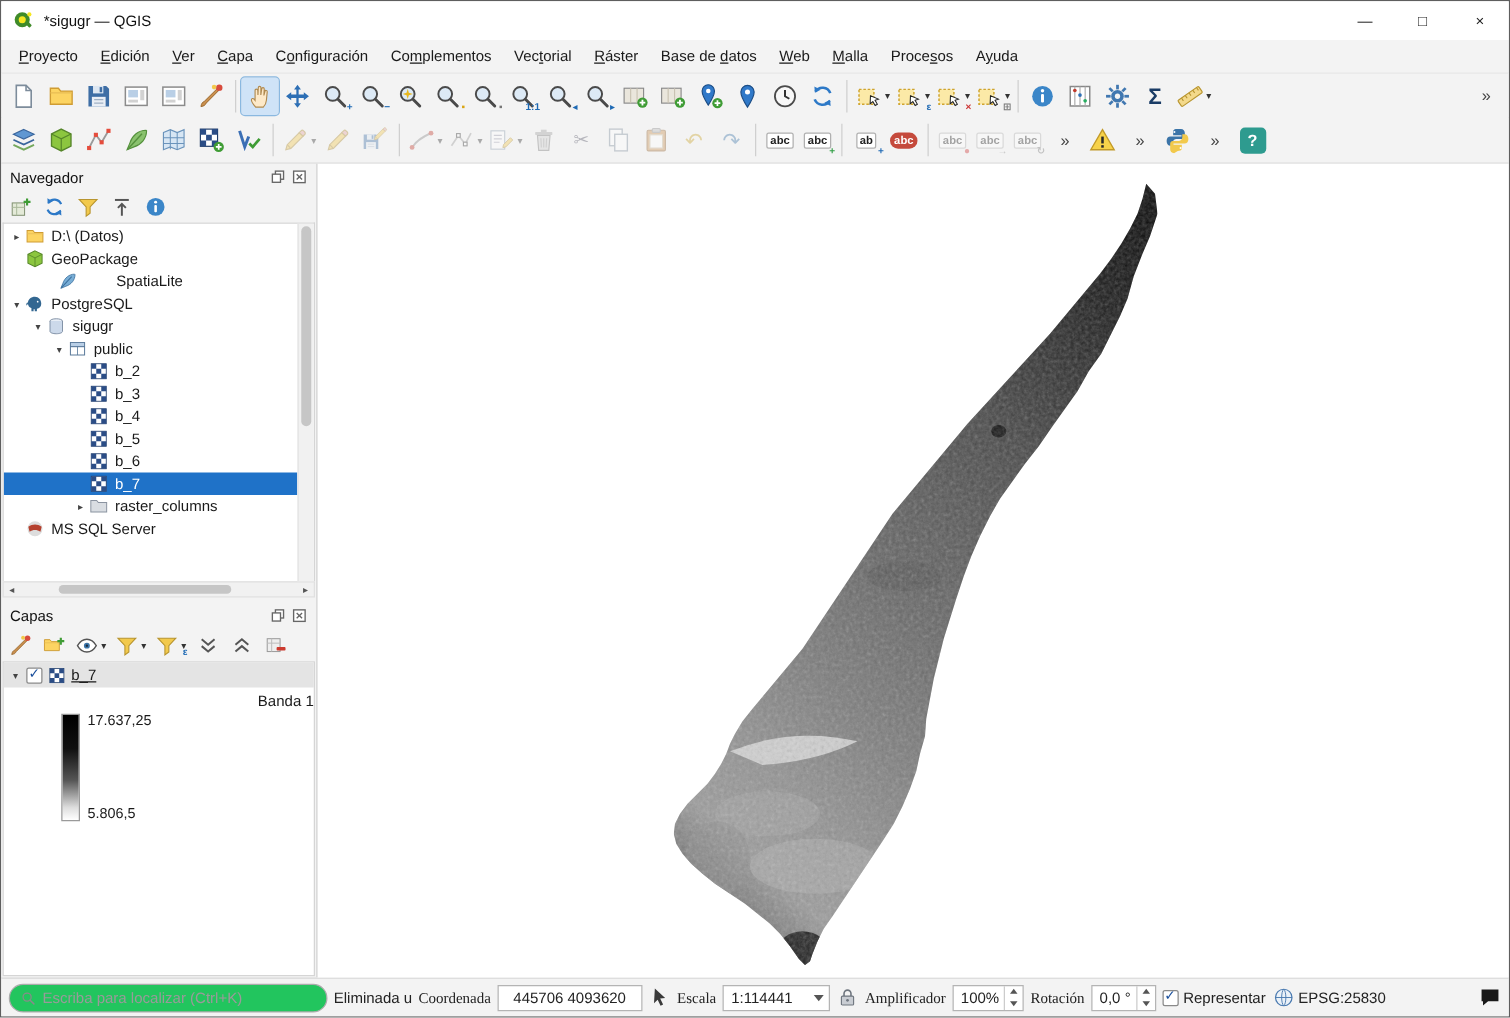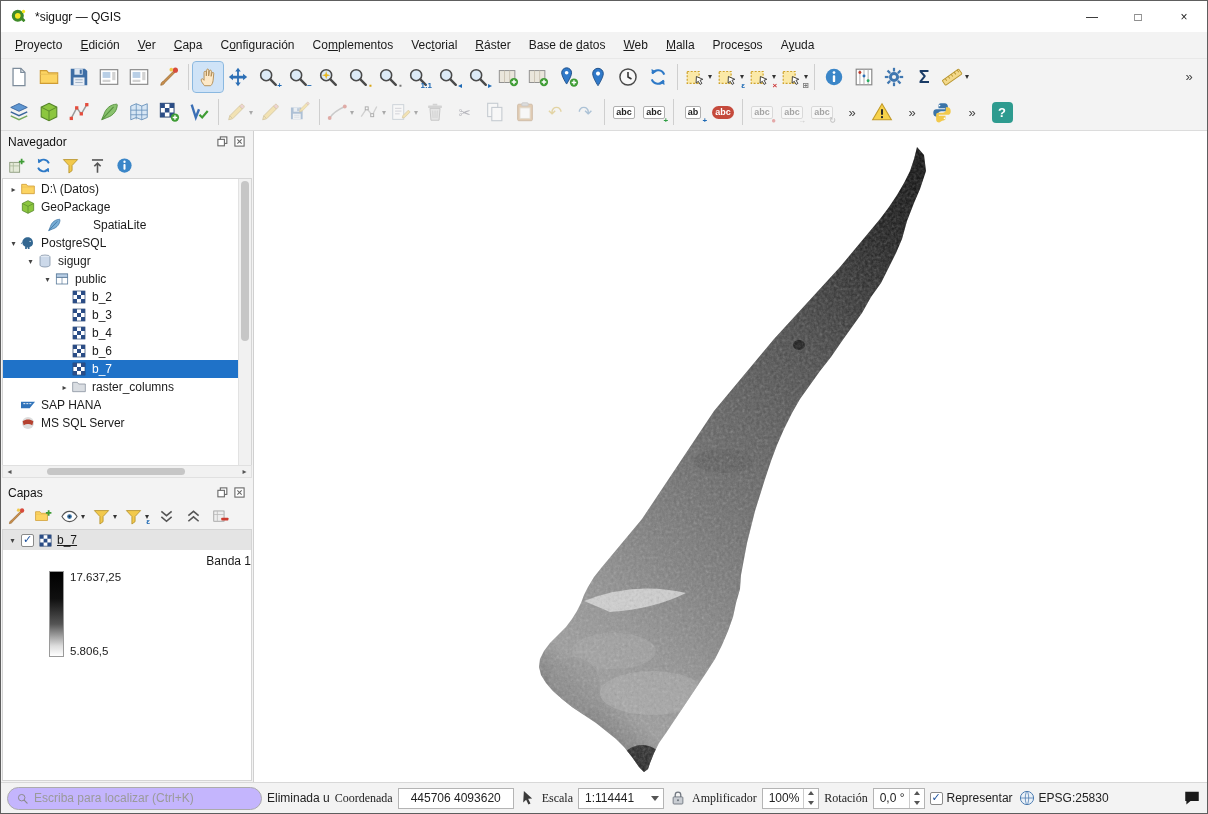--- a/index.html
+++ b/index.html
@@ -65,21 +65,21 @@
 .layer-row .cb{margin:0 4px 0 2px;}
 .layer-row .tree-icon{width:15px;height:15px;margin-right:4px;}
 .layer-name{text-decoration:underline;}
 .band-label{margin:4px 0 3px 57px;text-align:right;}
 .ramp-row{display:flex;margin-left:46px;align-items:stretch;height:86px;}
 .ramp{width:15px;height:86px;background:linear-gradient(to bottom,#000 0%,#101010 32%,#555 62%,#ddd 88%,#fff 100%);border:1px solid #9a9a9a;flex:0 0 auto;}
 .ramp-values{display:flex;flex-direction:column;justify-content:space-between;margin-left:6px;font-size:11.5px;}
 .canvas{flex:1;position:relative;background:#fff;border-left:1px solid #d0d0d0;overflow:hidden;}
 .canvas svg{position:absolute;left:0;top:0;}
 .statusbar{height:31px;flex:0 0 auto;background:#f3f3f3;border-top:1px solid #d8d8d8;display:flex;align-items:center;padding:0 6px;gap:5px;font-size:12px;color:#222;white-space:nowrap;}
-.locator{width:255px;height:23px;flex:0 0 auto;border:1px solid #ababab;border-radius:12px;background:#c4b5fd;display:flex;align-items:center;padding:0 8px;gap:5px;}
+.locator{width:255px;height:23px;flex:0 0 auto;border:1px solid #ababab;border-radius:12px;background:#22c55e;display:flex;align-items:center;padding:0 8px;gap:5px;}
 .locator input{border:0;outline:0;flex:1;min-width:0;font:inherit;font-size:12px;color:#333;background:transparent;}
 .locator input::placeholder{color:#9a9a9a;}
 .locator .icon{width:13px;height:13px;flex:0 0 auto;}
 .sb-msg{max-width:72px;overflow:hidden;flex:0 0 auto;}
 .sb-label{flex:0 0 auto;font-family:Liberation Serif, serif;}
 .field{height:21px;background:#fff;border:1px solid #b4b4b4;display:flex;align-items:center;justify-content:center;flex:0 0 auto;font-size:12px;}
 .coord{width:116px;}
 .combo{width:86px;justify-content:space-between;padding:0 4px 0 6px;}
 .combo .arrow{width:0;height:0;border-left:4px solid transparent;border-right:4px solid transparent;border-top:5px solid #555;}
 .spin{justify-content:space-between;padding-left:6px;}
@@ -843,42 +843,42 @@
                 <svg class="tree-icon">
                   <use href="#sym-raster"></use>
                 </svg>
                 <span class="tree-label">b_4</span>
               </div>
               <div class="tree-row" style="padding-left: 55px;">
                 <span class="tree-exp"></span>
                 <svg class="tree-icon">
                   <use href="#sym-raster"></use>
                 </svg>
+                <span class="tree-label">b_5</span>
+              </div>
+              <div class="tree-row" style="padding-left: 55px;">
+                <span class="tree-exp"></span>
+                <svg class="tree-icon">
+                  <use href="#sym-raster"></use>
+                </svg>
                 <span class="tree-label">b_6</span>
               </div>
               <div class="tree-row selected" style="padding-left: 55px;">
                 <span class="tree-exp"></span>
                 <svg class="tree-icon">
                   <use href="#sym-raster"></use>
                 </svg>
                 <span class="tree-label">b_7</span>
               </div>
               <div class="tree-row" style="padding-left: 55px;">
                 <span class="tree-exp">▸</span>
                 <svg class="tree-icon">
                   <use href="#sym-grayfolder"></use>
                 </svg>
                 <span class="tree-label">raster_columns</span>
-              </div>
-              <div class="tree-row" style="padding-left: 4px;">
-                <span class="tree-exp"></span>
-                <svg class="tree-icon">
-                  <use href="#sym-sap"></use>
-                </svg>
-                <span class="tree-label">SAP HANA</span>
               </div>
               <div class="tree-row" style="padding-left: 4px;">
                 <span class="tree-exp"></span>
                 <svg class="tree-icon">
                   <use href="#sym-mssql"></use>
                 </svg>
                 <span class="tree-label">MS SQL Server</span>
               </div>
             </div>
           <div class="vscroll">

